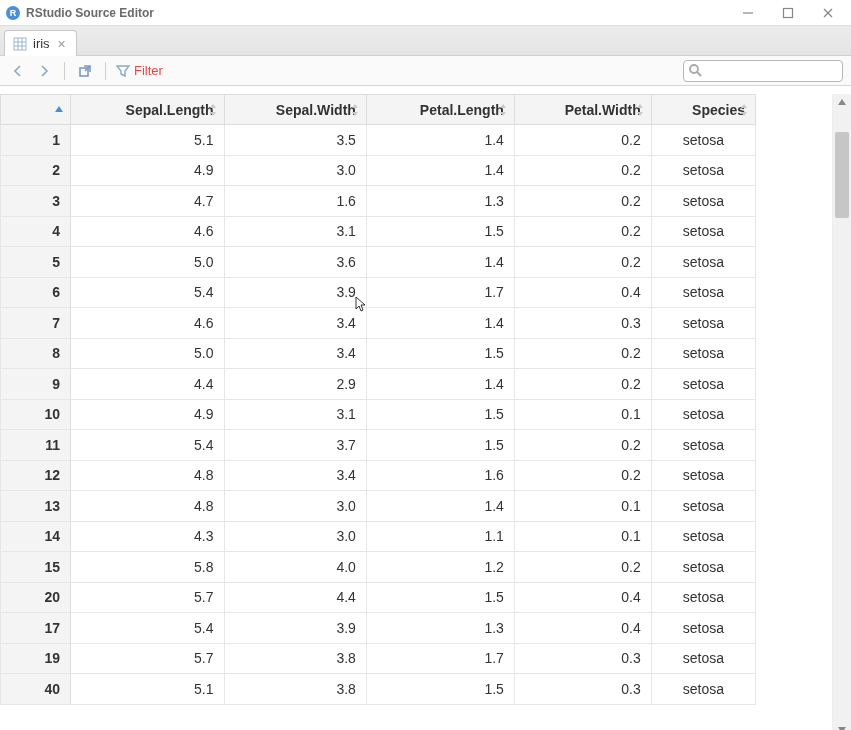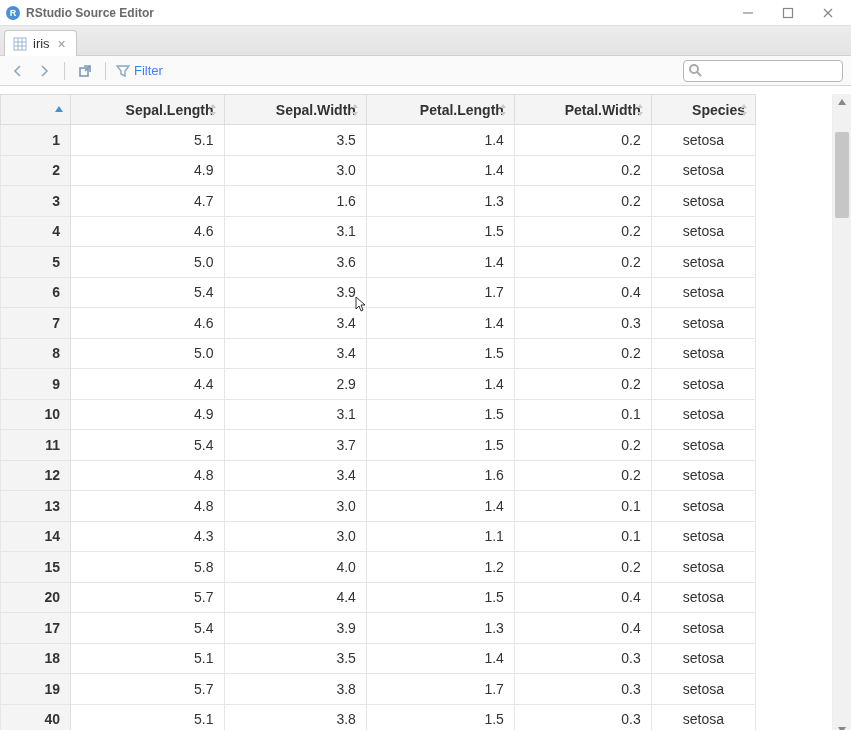--- a/index.html
+++ b/index.html
@@ -14,21 +14,21 @@
   .tab { height:26px; background:#fff; border:1px solid #c7c7c7; border-bottom:none; border-top-left-radius:4px; border-top-right-radius:4px; display:flex; align-items:center; padding:0 8px; gap:6px; position:relative; top:1px;}
   .tab-icon { width:14px; height:14px; display:inline-flex; align-items:center; justify-content:center;}
   .tab-icon svg { width:14px; height:14px;}
   .tab-label { font-size:13px; color:#333;}
   .tab-close { width:12px; height:12px; color:#999; font-size:14px; line-height:10px; display:inline-flex; align-items:center; justify-content:center; cursor:pointer;}
   .toolbar { height:30px; background:#fafafa; border-bottom:1px solid #d6d6d6; display:flex; align-items:center; padding:0 8px; gap:6px;}
   .tbtn { width:20px; height:20px; display:inline-flex; align-items:center; justify-content:center; color:#888; cursor:pointer;}
   .tbtn svg { width:16px; height:16px; stroke:#8aa8c6; stroke-width:1.6; fill:none;}
   .tdivider { width:1px; height:18px; background:#d0d0d0; margin:0 4px;}
   .popout svg { stroke:#7c9bba;}
-  .filter-btn { display:flex; align-items:center; gap:4px; color:#3b82f6; cursor:pointer;}
+  .filter-btn { display:flex; align-items:center; gap:4px; color:#ef4444; cursor:pointer;}
   .filter-btn svg {width:14px;height:14px;stroke:#8aa8c6;stroke-width:1.4;fill:none;}
   .toolbar-spacer { flex:1;}
   .searchwrap { position:relative; width:160px; height:22px;}
   .searchwrap input { width:100%; height:100%; border:1px solid #b8b8b8; border-radius:4px; padding:2px 6px 2px 24px; font-size:12px; outline:none;}
   .searchwrap .sicon { position:absolute; left:5px; top:3px; width:14px; height:14px;}
   .searchwrap .sicon svg{width:14px;height:14px;stroke:#aaa;stroke-width:2;fill:none;}
   .viewer { display:flex; height: calc(730px - 26px - 30px - 30px); margin-top: 8px;}
   .tablewrap { flex:1; overflow:hidden; border-right:1px solid #eee; background:#fff;}
   table { border-collapse:collapse; width:756px;}
   thead th { background:#f4f4f4; border:1px solid #ddd; height:30px; text-align:right; font-weight:bold; font-size:14px; color:#333; position:relative; padding:0 10px;}
@@ -288,28 +288,20 @@
           </tr>
           <tr>
             <td class="rowidx">17</td>
             <td class="col-numeric">5.4</td>
             <td class="col-numeric">3.9</td>
             <td class="col-numeric">1.3</td>
             <td class="col-numeric">0.4</td>
             <td class="col-text">setosa</td>
           </tr>
           <tr>
-            <td class="rowidx">18</td>
-            <td class="col-numeric">5.1</td>
-            <td class="col-numeric">3.5</td>
-            <td class="col-numeric">1.4</td>
-            <td class="col-numeric">0.3</td>
-            <td class="col-text">setosa</td>
-          </tr>
-          <tr>
             <td class="rowidx">19</td>
             <td class="col-numeric">5.7</td>
             <td class="col-numeric">3.8</td>
             <td class="col-numeric">1.7</td>
             <td class="col-numeric">0.3</td>
             <td class="col-text">setosa</td>
           </tr>
           <tr>
             <td class="rowidx">40</td>
             <td class="col-numeric">5.1</td>

